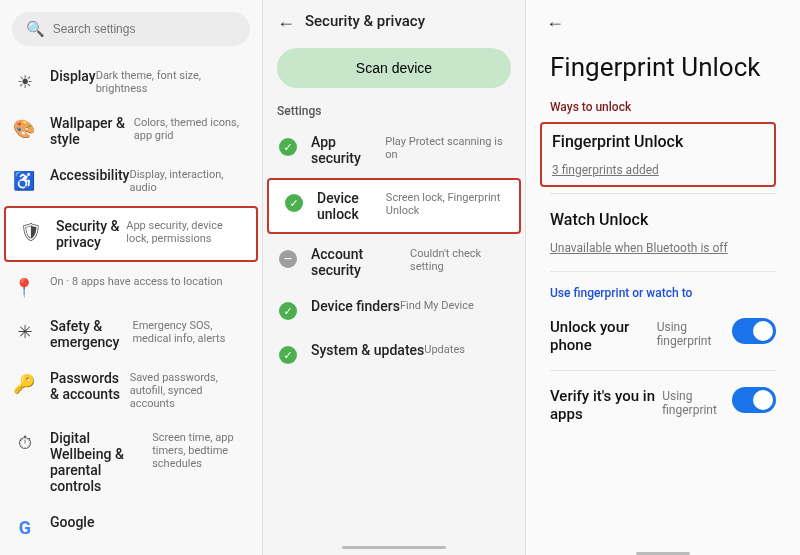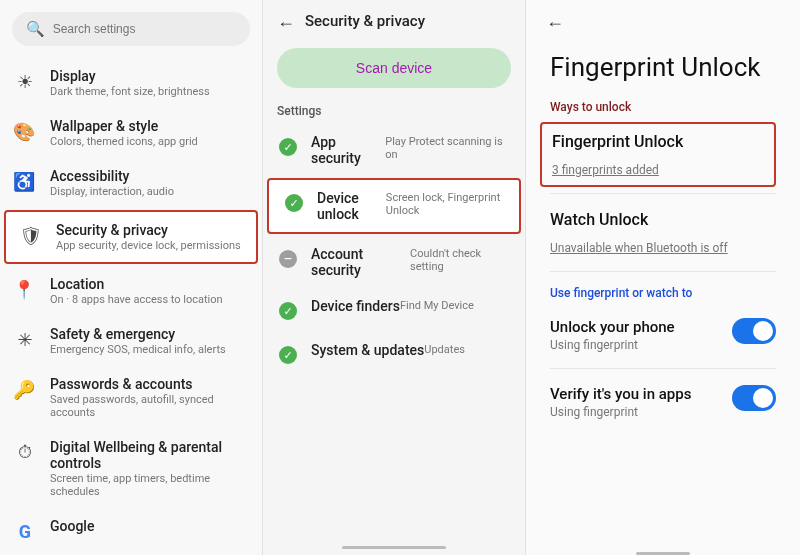--- a/index.html
+++ b/index.html
@@ -69,21 +69,21 @@
       display: flex;
       align-items: center;
       justify-content: center;
       font-size: 18px;
       color: #444;
       flex-shrink: 0;
       margin-top: 2px;
     }
     .nav-text {
       display: flex;
-      flex-direction: column;
+      flex-direction: row;
     }
     .nav-title {
       font-size: 14px;
       font-weight: 500;
       color: #222;
     }
     .nav-subtitle {
       font-size: 11px;
       color: #777;
       margin-top: 1px;
@@ -115,21 +115,21 @@
       font-weight: 500;
       color: #222;
     }
     .scan-btn {
       margin: 6px 14px 12px 14px;
       background: #c8e6c9;
       border: none;
       border-radius: 24px;
       padding: 12px 0;
       font-size: 14px;
-      color: #a21caf;
+      color: #000000;
       cursor: pointer;
       width: calc(100% - 28px);
     }
     .section-label {
       font-size: 12px;
       color: #555;
       padding: 4px 14px 6px 14px;
       font-weight: 500;
     }
     .mid-items {
@@ -253,21 +253,21 @@
       color: #1d4ed8;
       margin: 14px 0 8px 0;
       font-weight: 500;
     }
     .toggle-row {
       display: flex;
       align-items: flex-start;
       justify-content: space-between;
       padding: 10px 0;
     }
-    .toggle-text { display: flex; flex-direction: column; }
+    .toggle-text { display: flex; flex-direction: row; }
     .toggle-title { font-size: 15px; font-weight: 500; color: #111; }
     .toggle-subtitle { font-size: 12px; color: #777; margin-top: 2px; }
     .toggle-switch {
       width: 44px;
       height: 26px;
       background: #1a73e8;
       border-radius: 13px;
       position: relative;
       flex-shrink: 0;
       cursor: pointer;
@@ -334,21 +334,20 @@
       <div class="nav-icon">🛡</div>
       <div class="nav-text">
         <span class="nav-title">Security &amp; privacy</span>
         <span class="nav-subtitle">App security, device lock, permissions</span>
       </div>
     </div>
 
     <div class="nav-item">
       <div class="nav-icon">📍</div>
       <div class="nav-text">
-        <span class="nav-title">Location</span>
         <span class="nav-subtitle">On · 8 apps have access to location</span>
       </div>
     </div>
 
     <div class="nav-item">
       <div class="nav-icon">✳</div>
       <div class="nav-text">
         <span class="nav-title">Safety &amp; emergency</span>
         <span class="nav-subtitle">Emergency SOS, medical info, alerts</span>
       </div>

